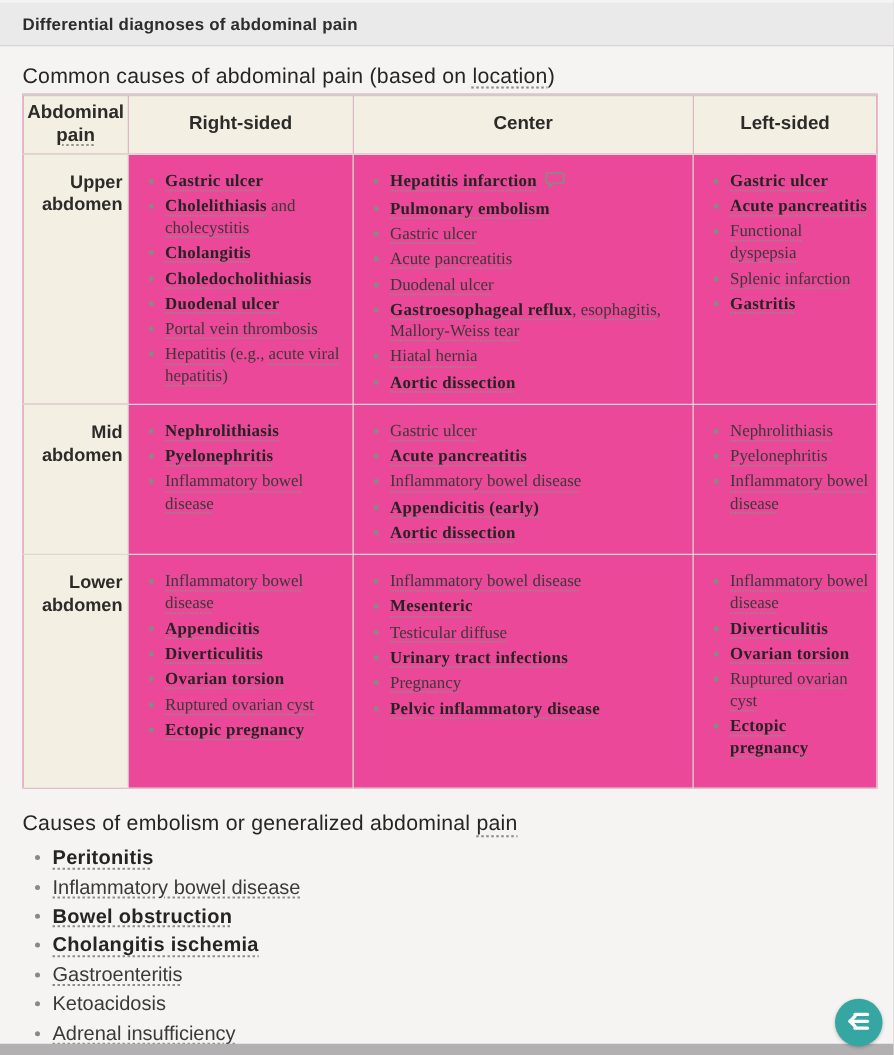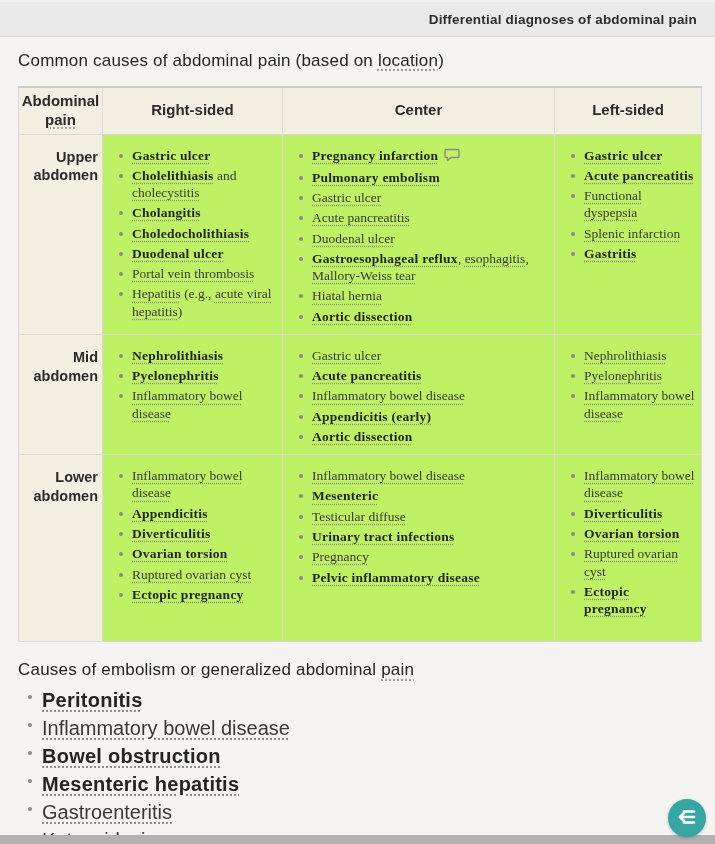--- a/index.html
+++ b/index.html
@@ -6,33 +6,33 @@
   html,body { background:#c9c7c8; }
   body { font-family:"Liberation Sans", sans-serif; }
   .screen{
     position:relative; width:715px; height:844px; margin:0 auto;
     background:#f6f4f2; overflow:hidden; color:#333;
   }
   
   .topbar{
     height:37px; background:#ebeaeb; border-top:2px solid #f5f4f5;
     border-bottom:1px solid #d6d4d5; display:flex; align-items:center;
-    padding:0 18px; cursor:pointer;justify-content:flex-end;
+    padding:0 18px; cursor:pointer;
   }
   .topbar h1{ font-size:13.5px; font-weight:700; color:#2e2d2c; letter-spacing:.2px; }
 
   .content{ padding:12px 8px 0 18px; }
   h2{ font-size:17px; font-weight:400; color:#262524; letter-spacing:.2px; margin-top:2px; }
   h2 .u{ text-decoration:underline dotted #8f8d89; text-underline-offset:4px; cursor:pointer; }
 
   
   table{
-    border-collapse:collapse; table-layout:fixed; width:683px; margin-top:15px;
+    border-collapse:collapse; table-layout:fixed; width:683px; margin-top:4px;
     border:1px solid #d9d6d1; border-top:2px solid #cfccc7;
-    background:#bef264;
+    background:#ec4899;
   }
   col.c1{ width:84px; } col.c2{ width:180px; } col.c3{ width:272px; } col.c4{ width:147px; }
   th,td{ border:1px solid #dcd9d4; vertical-align:top; overflow:hidden; }
   thead tr{ height:43px; }
   thead th{
     background:#f4efe3; text-align:center; vertical-align:middle;
     font-size:15px; font-weight:700; color:#2c2b2a; line-height:1.25; padding:4px 2px;
   }
   tbody tr.r1{ height:190px; } tbody tr.r2{ height:108px; } tbody tr.r3{ height:187px; }
   tbody th.rowlab{
@@ -50,21 +50,21 @@
     border-radius:50%; background:#8a8886;
   }
   .b{ font-weight:700; color:#252423; letter-spacing:.25px; }
   .u{ text-decoration:underline dotted #8f8d89; text-underline-offset:3px; cursor:pointer; }
 
   
   .diffuse h2{ margin-top:18px; }
   ul.flat-list{ list-style:none; margin-top:9px; }
   ul.flat-list li{
     position:relative; padding-left:24px; margin-bottom:5px;
-    font-size:20px; line-height:1.15; color:#3a3938;
+    font-size:16px; line-height:1.15; color:#3a3938;
   }
   ul.flat-list li::before{
     content:""; position:absolute; left:10px; top:6px; width:4px; height:4px;
     border-radius:50%; background:#8a8886;
   }
 
   
   .bubble{ display:inline-block; vertical-align:-2px; margin-left:6px; cursor:pointer; }
 
   
@@ -116,21 +116,21 @@
                 <li><span class="b u">Cholelithiasis</span><span> and </span><span class="u">cholecystitis</span></li>
                 <li><span class="b u">Cholangitis</span></li>
                 <li><span class="b u">Choledocholithiasis</span></li>
                 <li><span class="b u">Duodenal ulcer</span></li>
                 <li><span class="u">Portal vein thrombosis</span></li>
                 <li><span class="u">Hepatitis</span><span> (e.g., </span><span class="u">acute viral hepatitis</span><span>)</span></li>
               </ul>
             </td>
             <td>
               <ul class="cell-list">
-                <li><span class="b u">Pregnancy infarction</span><span class="bubble"><svg width="17" height="14" viewBox="0 0 17 14">
+                <li><span class="b u">Hepatitis infarction</span><span class="bubble"><svg width="17" height="14" viewBox="0 0 17 14">
                       <path d="M2 1.5 h12 a1 1 0 0 1 1 1 v6 a1 1 0 0 1 -1 1 h-7 l-3.5 3 v-3 h-1.5 a1 1 0 0 1 -1 -1 v-6 a1 1 0 0 1 1 -1 z" fill="none" stroke="#8a8886" stroke-width="1.4" stroke-linejoin="round"></path>
                     </svg></span></li>
                 <li><span class="b u">Pulmonary embolism</span></li>
                 <li><span class="u">Gastric ulcer</span></li>
                 <li><span class="u">Acute pancreatitis</span></li>
                 <li><span class="u">Duodenal ulcer</span></li>
                 <li><span class="b u">Gastroesophageal reflux</span><span>, </span><span class="u">esophagitis</span><span>, </span><span class="u">Mallory-Weiss tear</span></li>
                 <li><span class="u">Hiatal hernia</span></li>
                 <li><span class="b u">Aortic dissection</span></li>
               </ul>
@@ -205,21 +205,21 @@
           </tr>
         </tbody>
     </table>
 
     <div class="diffuse">
       <h2><span>Causes of embolism or generalized abdominal </span><span class="u">pain</span></h2>
       <ul class="flat-list" id="diffuse-list">
           <li><span class="b u">Peritonitis</span></li>
           <li><span class="u">Inflammatory bowel disease</span></li>
           <li><span class="b u">Bowel obstruction</span></li>
-          <li><span class="b u">Mesenteric hepatitis</span></li>
+          <li><span class="b u">Cholangitis ischemia</span></li>
           <li><span class="u">Gastroenteritis</span></li>
           <li><span>Ketoacidosis</span></li>
           <li><span class="u">Adrenal insufficiency</span></li>
         </ul>
     </div>
 
   </div>
 
   <div class="bottombar"></div>
 

